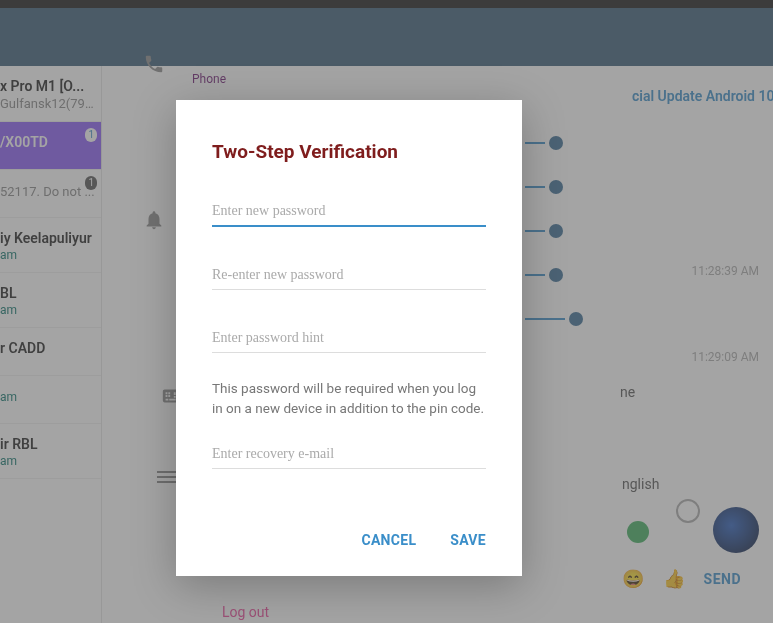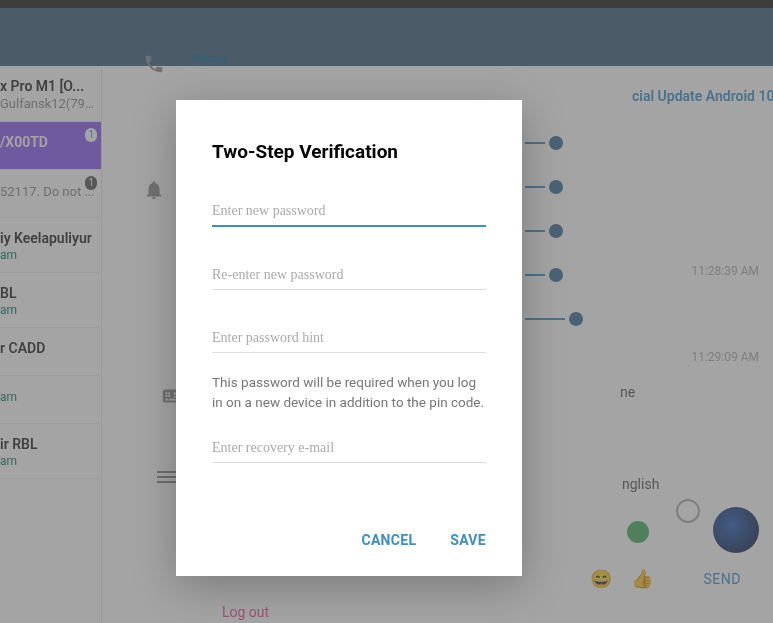--- a/index.html
+++ b/index.html
@@ -92,21 +92,21 @@
       width: 24px;
       height: 24px;
       display: flex;
       align-items: center;
       justify-content: center;
       color: #8c8c8c;
       flex-shrink: 0;
     }
     .profile-icon svg { width: 22px; height: 22px; fill: #8c8c8c; }
     .profile-text .value { font-size: 15px; color: #333; }
-    .profile-text .label { font-size: 12px; color: #0369a1; margin-top: 0; }
+    .profile-text .label { font-size: 12px; color: #701a75; margin-top: 20px; }
 
     .sliders-col {
       position: absolute;
       right: 190px;
       top: 55px;
     }
     .slider-row {
       display: flex;
       align-items: center;
       gap: 4px;
@@ -188,21 +188,21 @@
     }
     .send-row {
       position: absolute;
       bottom: 34px;
       right: 32px;
       display: flex;
       align-items: center;
       gap: 18px;
     }
     .emoji-g { font-size: 18px; }
-    .send-link { color: #3a8ec9; font-weight: 400; font-size: 14px; letter-spacing: 0.5px; margin-left: 32px; }
+    .send-link { color: #3a8ec9; font-weight: 700; font-size: 14px; letter-spacing: 0.5px; }
 
     .overlay-dim {
       position: absolute;
       inset: 0;
       background: rgba(90,90,90,0.55);
       z-index: 10;
     }
 
     .modal {
       position: absolute;
@@ -216,38 +216,38 @@
       display: flex;
       flex-direction: column;
     }
     .modal-body {
       padding: 40px 36px 20px 36px;
       flex: 1;
     }
     .modal-title {
       font-size: 19px;
       font-weight: 700;
-      color: #000000;
+      color: #7f1d1d;
       margin-bottom: 34px;
     }
     .field {
       border: none;
       border-bottom: 1px solid #ddd;
       width: 100%;
       font-size: 14px;
       padding: 6px 0;
       outline: none;
       font-family: Liberation Serif, serif;
       color: #333;
       background: transparent;
     }
     .field::placeholder { color: #aaa; }
     .field.active { border-bottom: 2px solid #3a8ec9; }
     .field-gap { margin-bottom: 34px; }
-    .field-gap-sm { margin-bottom: 12px; }
+    .field-gap-sm { margin-bottom: 18px; }
     .help-text {
       font-size: 13.5px;
       color: #777;
       line-height: 1.45;
       margin-top: 8px;
       margin-bottom: 22px;
     }
     .modal-actions {
       display: flex;
       justify-content: flex-end;

